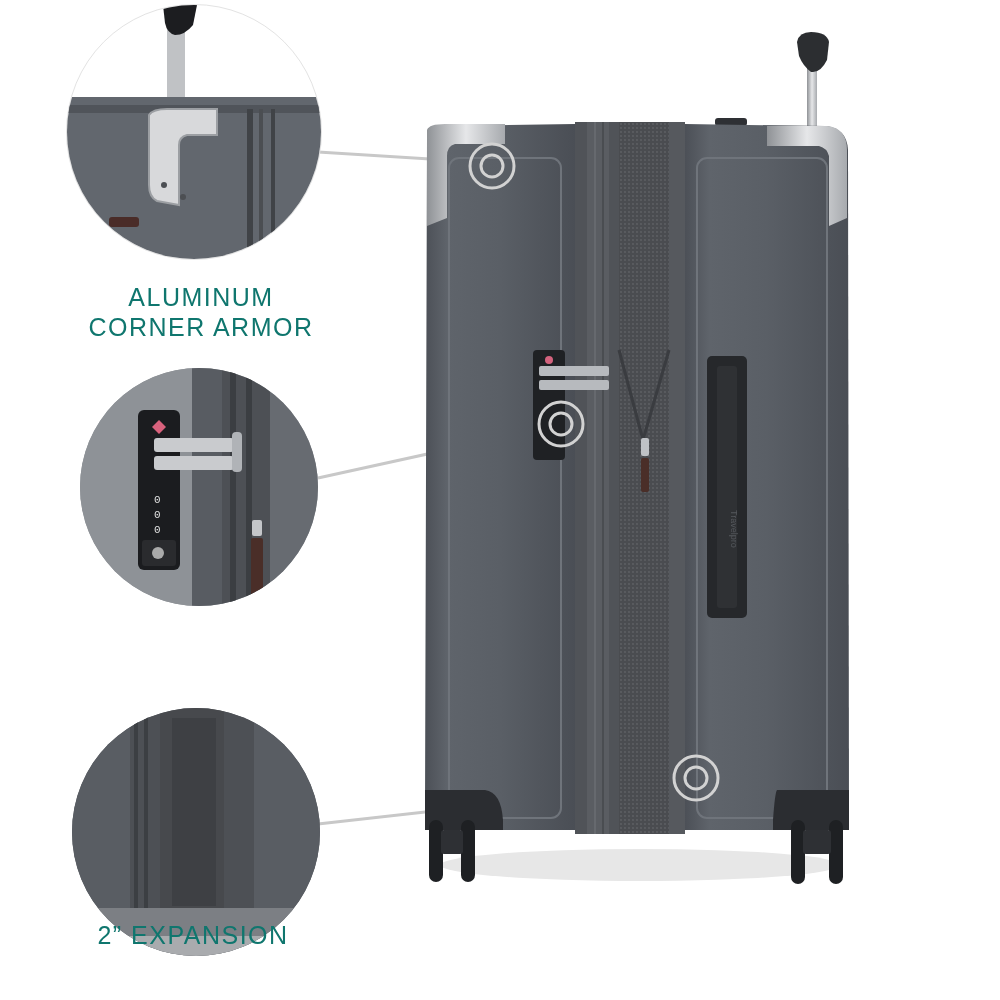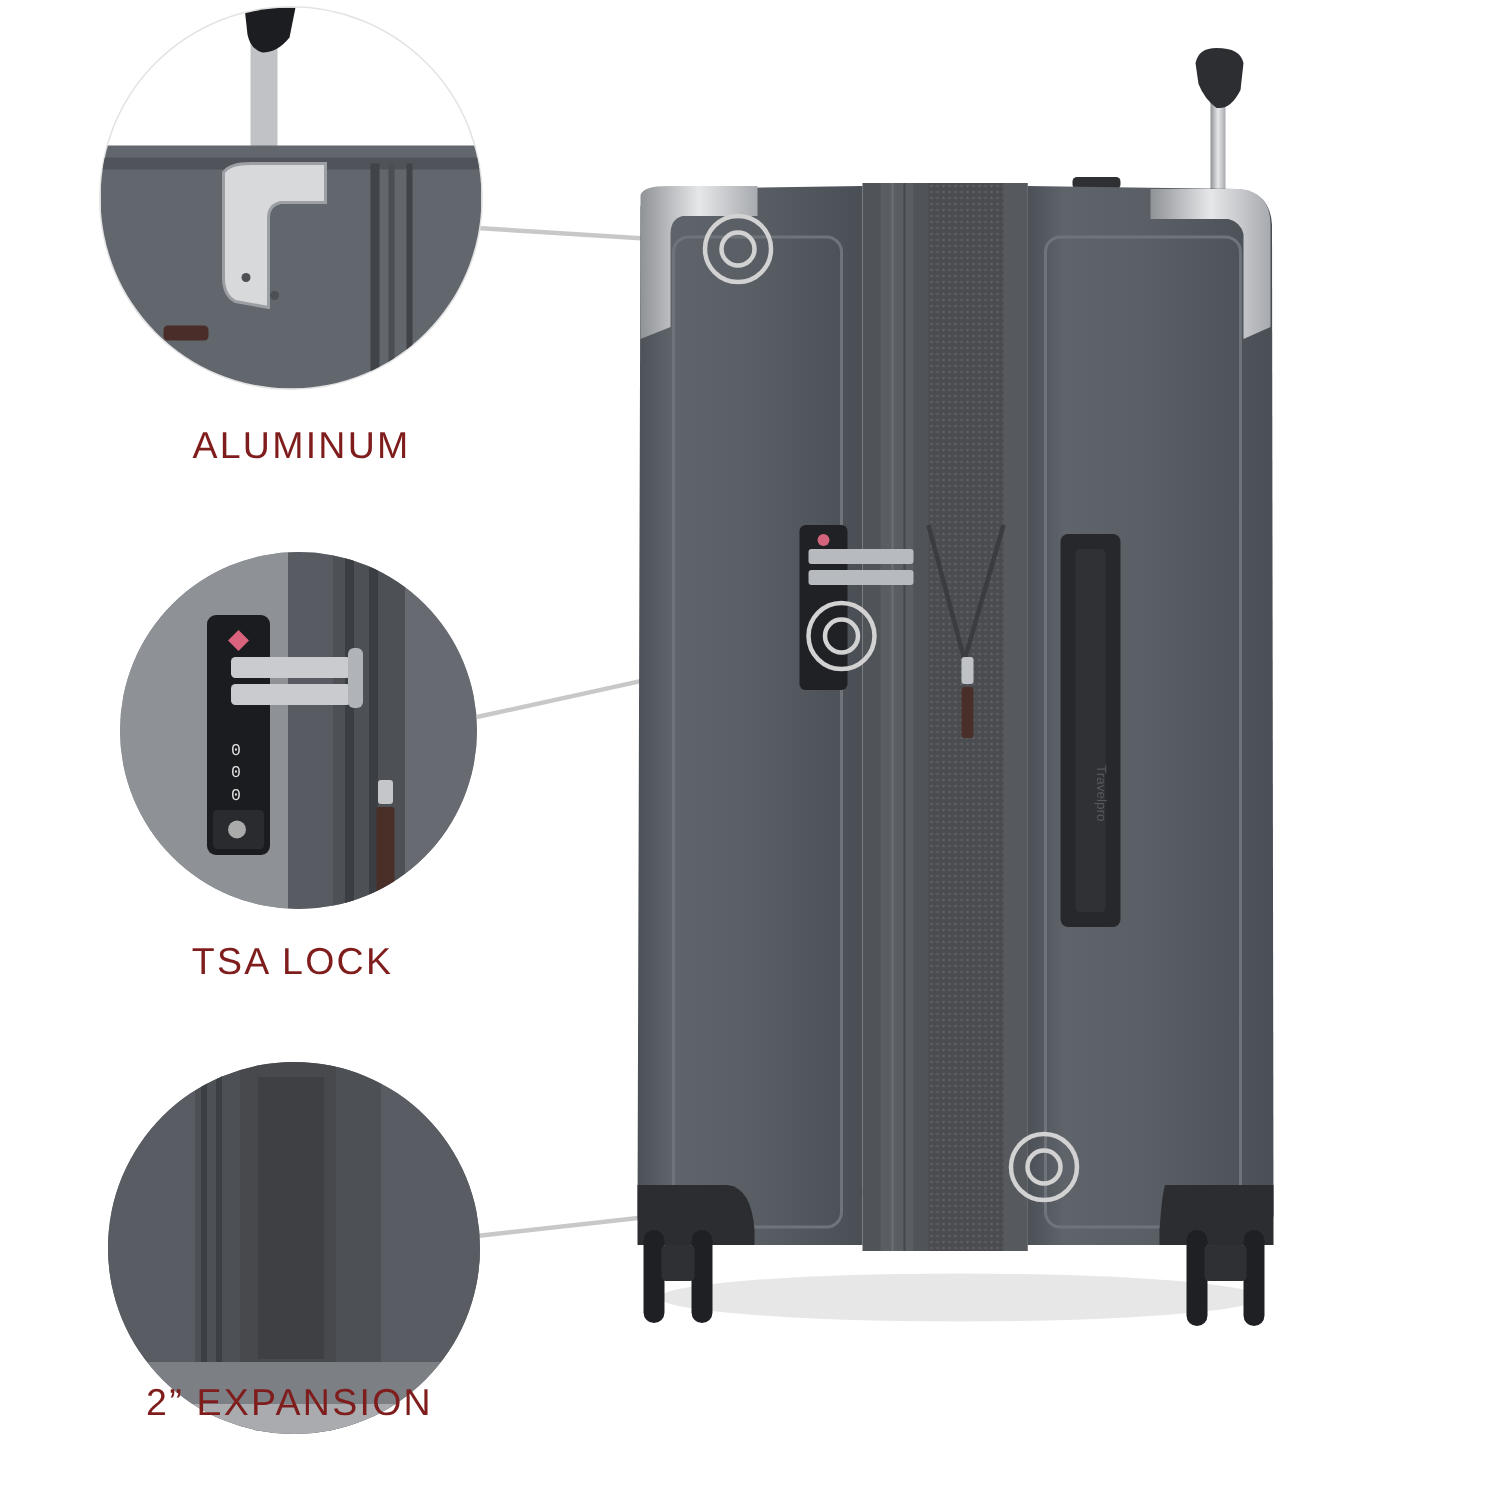--- a/index.html
+++ b/index.html
@@ -1,19 +1,19 @@
 <!DOCTYPE html>
 <html><head>
 <meta charset="utf-8">
 <style>
   html,body{margin:0;padding:0;background:#ffffff;}
   body{width:1000px;height:1000px;position:relative;overflow:hidden;font-family:"Liberation Sans","DejaVu Sans",sans-serif;}
   .abs{position:absolute;}
   .inset{position:absolute;border-radius:50%;overflow:hidden;}
-  .label{position:absolute;width:270px;text-align:center;color:#7f1d1d;font-size:25px;letter-spacing:1.5px;line-height:30px;font-weight:500;}
+  .label{position:absolute;width:270px;text-align:center;color:#0f766e;font-size:25px;letter-spacing:1.5px;line-height:30px;font-weight:500;}
   .label span{display:block;}
   svg{display:block;}
 </style>
 </head>
 <body>
 
 <svg class="abs" style="left:0;top:0" width="1000" height="1000">
   <line x1="318" y1="152" x2="478" y2="162" stroke="#c8c8c8" stroke-width="3"></line>
   <line x1="318" y1="478" x2="546" y2="428" stroke="#c8c8c8" stroke-width="3"></line>
   <line x1="318" y1="824" x2="685" y2="783" stroke="#c8c8c8" stroke-width="3"></line>
@@ -109,20 +109,21 @@
     <circle cx="97" cy="180" r="3" fill="#4c4f53"></circle>
     <circle cx="116" cy="192" r="3" fill="#4c4f53"></circle>
     <rect x="180" y="104" width="6" height="150" fill="#404347"></rect>
     <rect x="192" y="104" width="4" height="150" fill="#4b4e52"></rect>
     <rect x="204" y="104" width="4" height="150" fill="#404347"></rect>
     <rect x="42" y="212" width="30" height="10" rx="3" fill="#4a2c28"></rect>
   </svg>
 </div>
 <div class="label" style="left:66px;top:282px;">
   <span>ALUMINUM</span>
+  <span>CORNER ARMOR</span>
 </div>
 
 <div class="inset" style="left:80px;top:368px;width:238px;height:238px;background:#8d9196;">
   <svg width="238" height="238" viewBox="0 0 238 238">
     <rect x="0" y="0" width="112" height="238" fill="#8e9297"></rect>
     <rect x="112" y="0" width="30" height="238" fill="#585c62"></rect>
     <rect x="142" y="0" width="48" height="238" fill="#4d5055"></rect>
     <rect x="150" y="0" width="6" height="238" fill="#3b3e42"></rect>
     <rect x="166" y="0" width="6" height="238" fill="#3b3e42"></rect>
     <rect x="190" y="0" width="48" height="238" fill="#676b71"></rect>
@@ -136,21 +137,20 @@
     <text x="74" y="150" fill="#e0e0e0" font-size="11" font-family="Liberation Mono, monospace">0</text>
     <text x="74" y="165" fill="#e0e0e0" font-size="11" font-family="Liberation Mono, monospace">0</text>
     <rect x="62" y="172" width="34" height="26" rx="3" fill="#2a2b2e"></rect>
     <circle cx="78" cy="185" r="6" fill="#aaa"></circle>
 
     <rect x="172" y="152" width="10" height="16" rx="2" fill="#c4c6c9"></rect>
     <rect x="171" y="170" width="12" height="60" rx="2" fill="#4a2e28"></rect>
   </svg>
 </div>
 <div class="label" style="left:60px;top:626px;">
-  <span>TSA LOCK</span>
 </div>
 
 <div class="inset" style="left:72px;top:708px;width:248px;height:248px;background:#55595f;">
   <svg width="248" height="248" viewBox="0 0 248 248">
     <rect x="0" y="0" width="58" height="200" fill="#595d63"></rect>
     <rect x="58" y="0" width="30" height="200" fill="#4d5055"></rect>
     <rect x="62" y="0" width="4" height="200" fill="#3c3f43"></rect>
     <rect x="72" y="0" width="4" height="200" fill="#3c3f43"></rect>
     <rect x="88" y="0" width="64" height="200" fill="#47494d"></rect>
     <rect x="100" y="10" width="44" height="188" fill="#3e4044"></rect>

